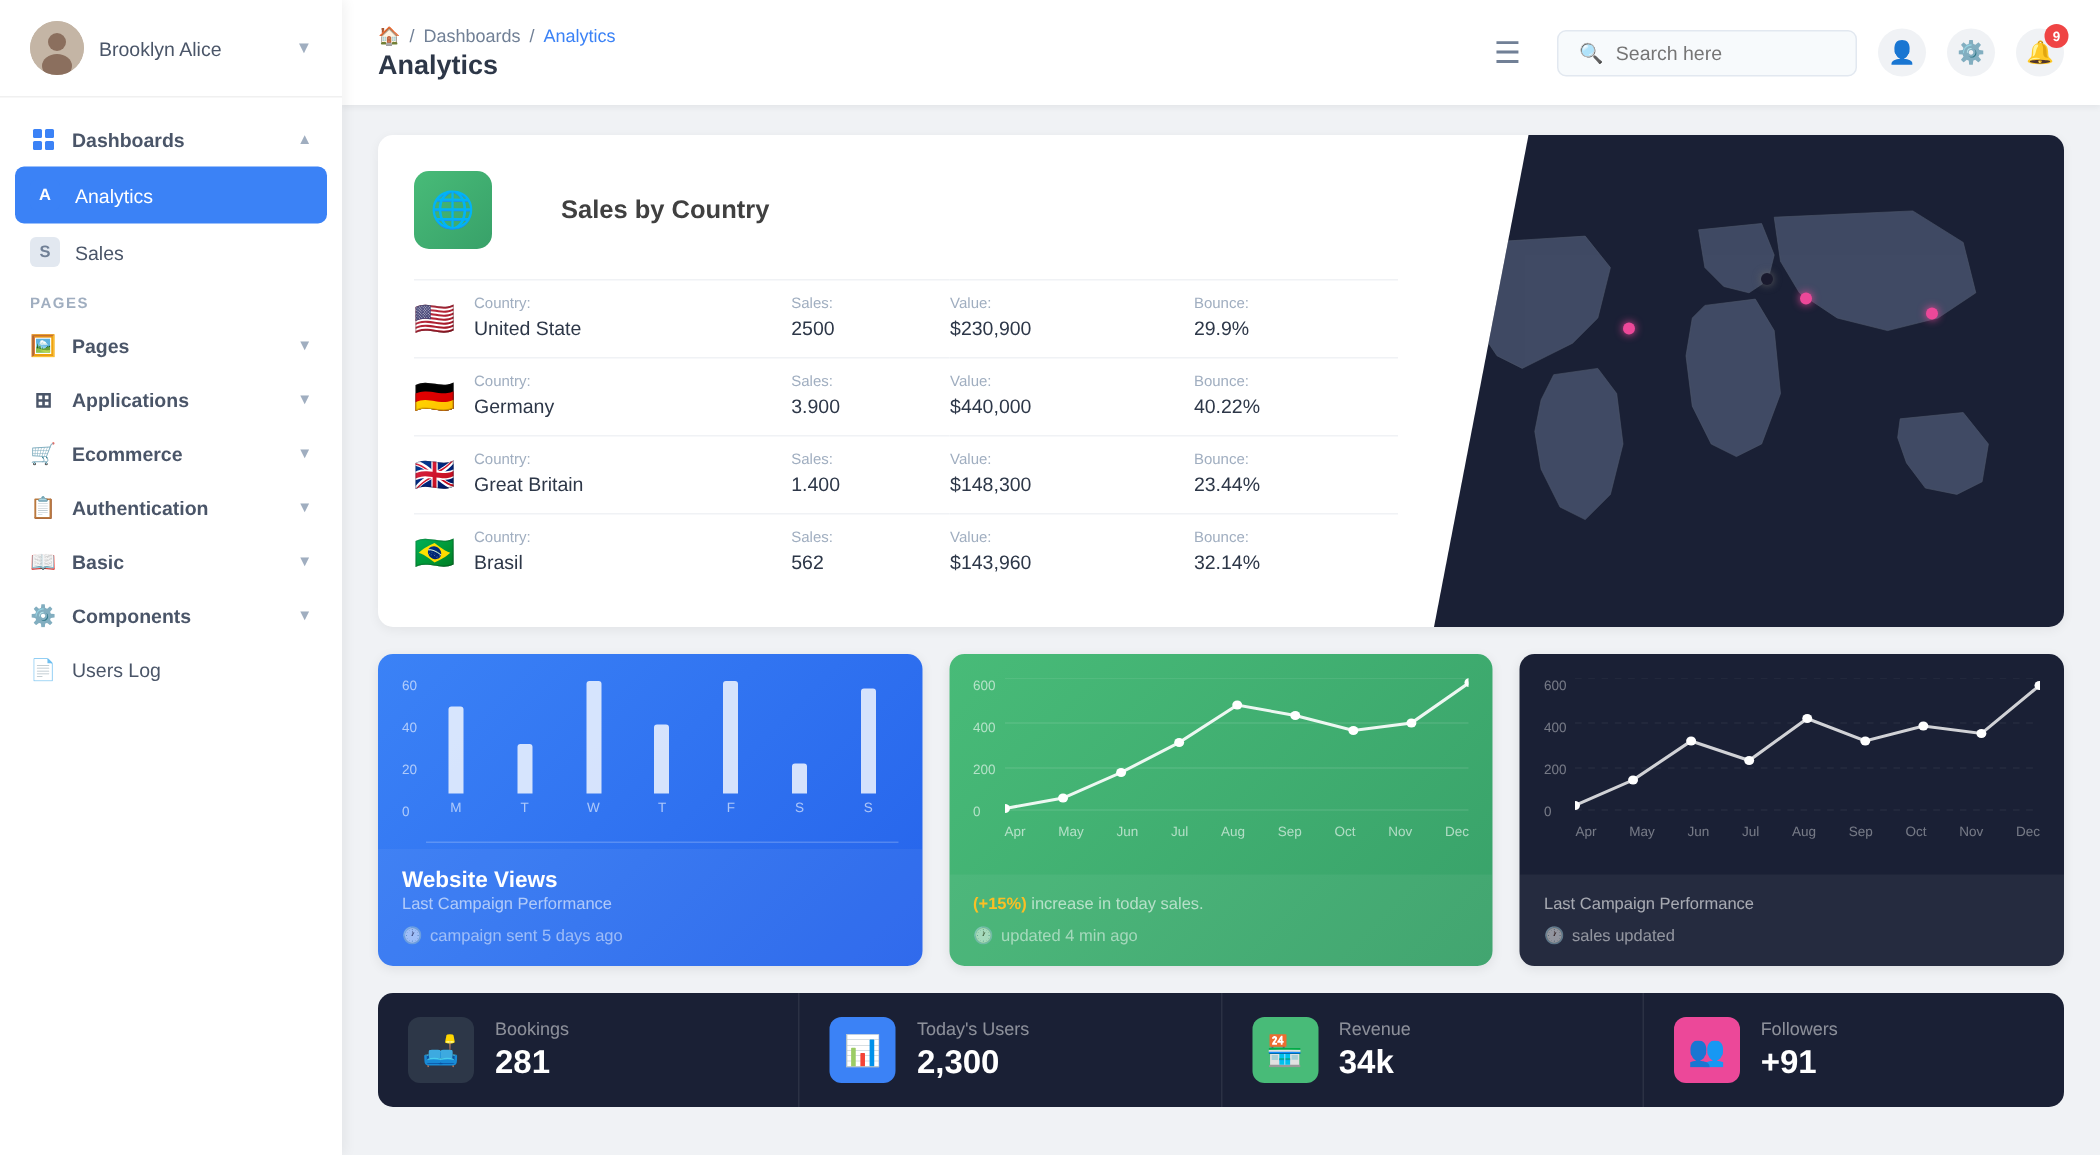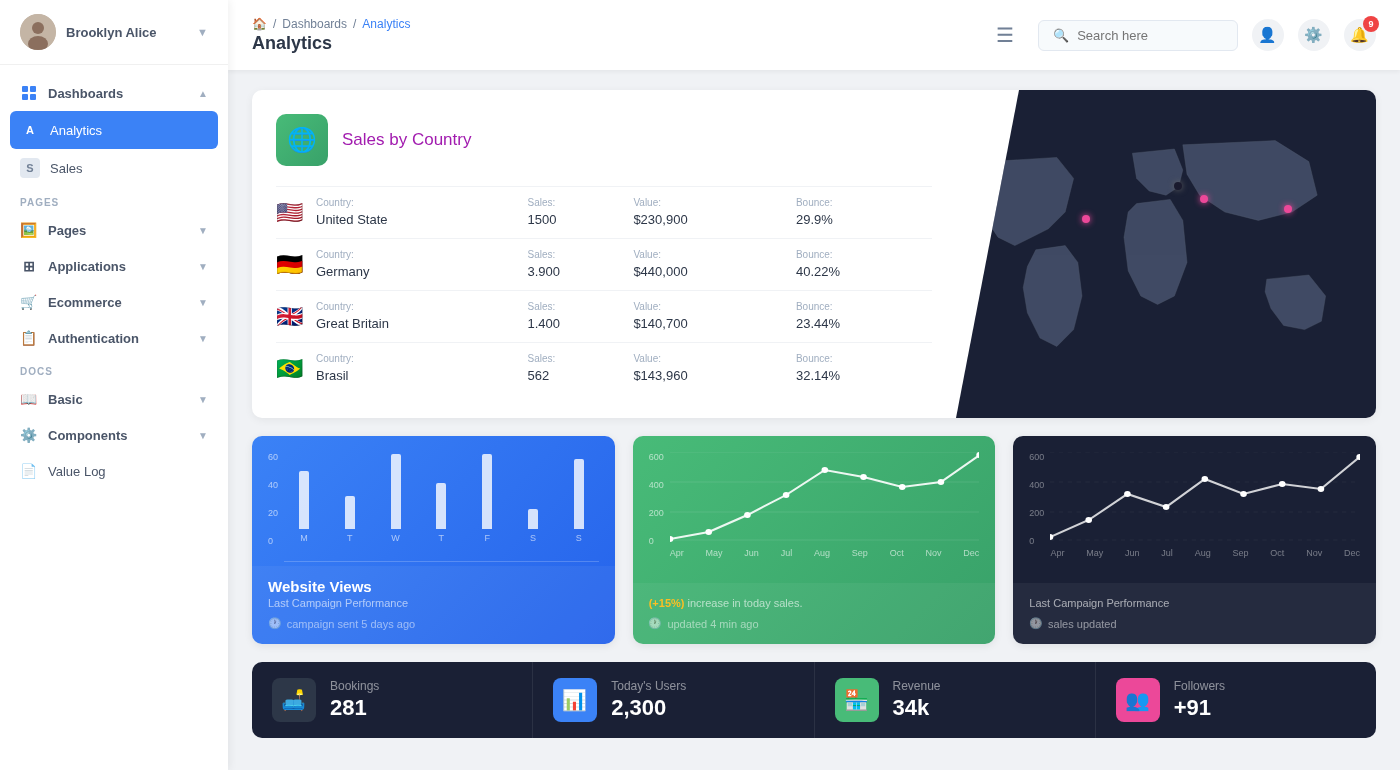--- a/index.html
+++ b/index.html
@@ -36,21 +36,21 @@
       display: flex; align-items: center; gap: 10px;
       padding: 14px 20px;
       border-bottom: 1px solid #f0f0f0;
     }
     .user-avatar {
       width: 36px; height: 36px; border-radius: 50%; background: #c4b5a5;
       display: flex; align-items: center; justify-content: center;
       overflow: hidden;
     }
     .user-avatar svg { width: 36px; height: 36px; }
-    .user-name { font-size: 13px; color: #4a5568; font-weight: 700; flex: 1; }
+    .user-name { font-size: 13px; color: #4a5568; font-weight: 400; flex: 1; }
     .user-chevron { color: #a0aec0; font-size: 11px; }
 
     .sidebar-nav { flex: 1; overflow-y: auto; padding: 10px 0; }
     .nav-section-label {
       font-size: 10px; font-weight: 700; color: #a0aec0; letter-spacing: 1px;
       padding: 10px 20px 4px 20px; text-transform: uppercase;
     }
     .nav-item {
       display: flex; align-items: center; gap: 10px;
       padding: 9px 20px; cursor: pointer; border-radius: 0;
@@ -122,21 +122,21 @@
       position: relative;
     }
     .sales-card-left { flex: 1; padding: 24px; }
     .sales-card-header { display: flex; align-items: center; gap: 14px; margin-bottom: 20px; }
     .globe-icon-box {
       width: 52px; height: 52px; border-radius: 10px;
       background: linear-gradient(135deg, #48bb78, #38a169);
       display: flex; align-items: center; justify-content: center;
       font-size: 24px; color: #fff;
     }
-    .sales-card-title { font-size: 17px; font-weight: 400; color: #a21caf; }
+    .sales-card-title { font-size: 17px; font-weight: 700; color: #404040; margin-left: 32px; }
 
     .country-table { width: 100%; border-collapse: collapse; }
     .country-table td { padding: 10px 8px 10px 0; border-top: 1px solid #f0f2f5; vertical-align: middle; }
     .col-label { font-size: 10px; color: #a0aec0; display: block; margin-bottom: 2px; }
     .col-value { font-size: 13px; color: #2d3748; font-weight: 500; }
 
     
     .sales-card-map {
       width: 420px;
       background: linear-gradient(135deg, #1a2035 0%, #1a2035 100%);
@@ -233,35 +233,34 @@
       <span class="nav-icon">🛒</span>
       <span class="nav-label">Ecommerce</span>
       <span class="nav-chevron">▼</span>
     </div>
     <div class="nav-item parent">
       <span class="nav-icon">📋</span>
       <span class="nav-label">Authentication</span>
       <span class="nav-chevron">▼</span>
     </div>
 
-    <div class="nav-section-label">DOCS</div>
 
     <div class="nav-item parent">
       <span class="nav-icon">📖</span>
       <span class="nav-label">Basic</span>
       <span class="nav-chevron">▼</span>
     </div>
     <div class="nav-item parent">
       <span class="nav-icon">⚙️</span>
       <span class="nav-label">Components</span>
       <span class="nav-chevron">▼</span>
     </div>
     <div class="nav-item">
       <span class="nav-icon">📄</span>
-      <span class="nav-label">Value Log</span>
+      <span class="nav-label">Users Log</span>
     </div>
   </nav>
 </aside>
 
 <main class="main">
 
   <header class="header" style="position:relative;">
     <div class="breadcrumb">
       <div style="display:flex;flex-direction:column;gap:2px;">
         <div style="display:flex;align-items:center;gap:6px;">
@@ -300,21 +299,21 @@
         <table class="country-table">
           <tbody id="country-table-body">
               <tr>
     <td style="width:40px"><span style="font-size:22px">🇺🇸</span></td>
     <td>
       <span class="col-label">Country:</span>
       <span class="col-value">United State</span>
     </td>
     <td>
       <span class="col-label">Sales:</span>
-      <span class="col-value">1500</span>
+      <span class="col-value">2500</span>
     </td>
     <td>
       <span class="col-label">Value:</span>
       <span class="col-value">$230,900</span>
     </td>
     <td>
       <span class="col-label">Bounce:</span>
       <span class="col-value">29.9%</span>
     </td>
   </tr>
@@ -342,21 +341,21 @@
     <td>
       <span class="col-label">Country:</span>
       <span class="col-value">Great Britain</span>
     </td>
     <td>
       <span class="col-label">Sales:</span>
       <span class="col-value">1.400</span>
     </td>
     <td>
       <span class="col-label">Value:</span>
-      <span class="col-value">$140,700</span>
+      <span class="col-value">$148,300</span>
     </td>
     <td>
       <span class="col-label">Bounce:</span>
       <span class="col-value">23.44%</span>
     </td>
   </tr>
               <tr>
     <td style="width:40px"><span style="font-size:22px">🇧🇷</span></td>
     <td>
       <span class="col-label">Country:</span>

